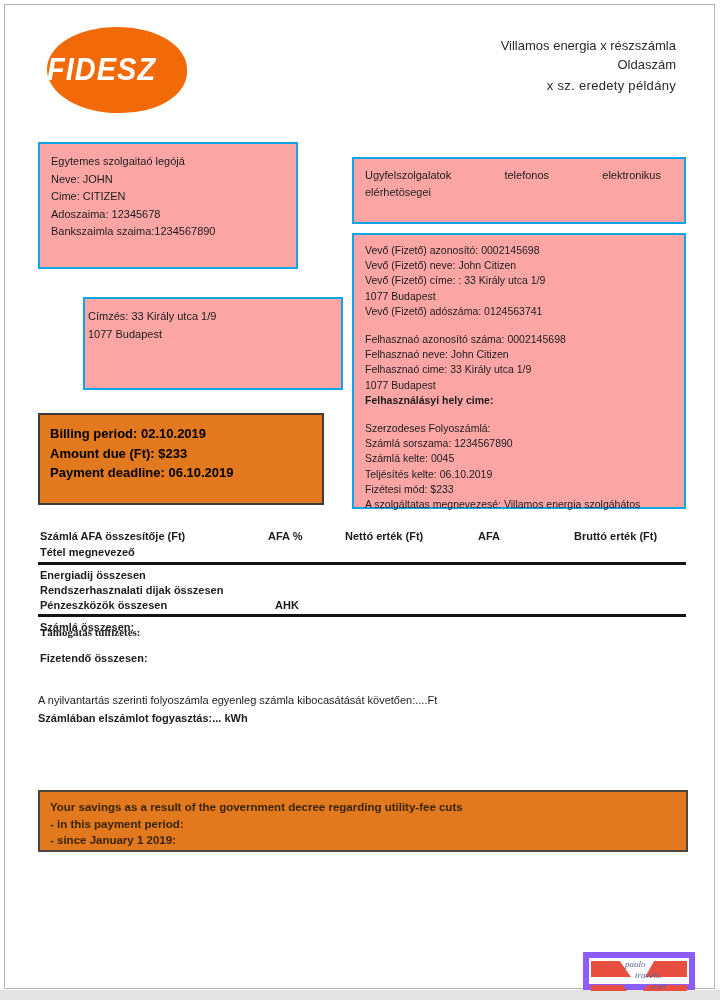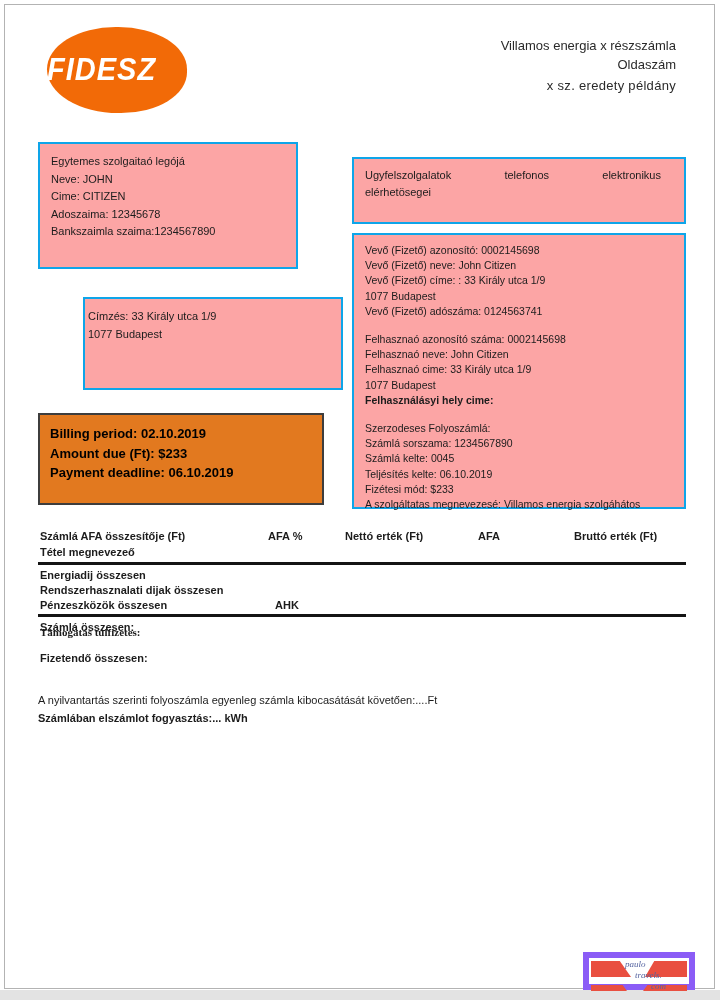--- a/index.html
+++ b/index.html
@@ -157,20 +157,25 @@
     <span class="c-t1">Számlá összesen:</span>
     <span class="c-t2">Támogatás túlfizetes:</span>
     <span class="c-t3">Fizetendő  összesen:</span>
   </div>
 
   <div class="notes">
     <div>A nyilvantartás szerinti folyoszámla egyenleg számla kibocasátását követően:....Ft</div>
     <div class="bold">Számlában elszámlot fogyasztás:... kWh</div>
   </div>
 
+  <div class="savings-box">
+    <div>Your savings as a result of the government decree regarding utility-fee  cuts</div>
+    <div>- in this payment period:</div>
+    <div>- since January 1 2019:</div>
+  </div>
 
   <div class="watermark">
     <div class="wm-shape wm-lt"></div>
     <div class="wm-shape wm-lb"></div>
     <div class="wm-shape wm-rt"></div>
     <div class="wm-shape wm-rb"></div>
     <div class="wm-text">
       <div class="w1">paulo</div>
       <div class="w2">travels.</div>
       <div class="w3">com</div>

